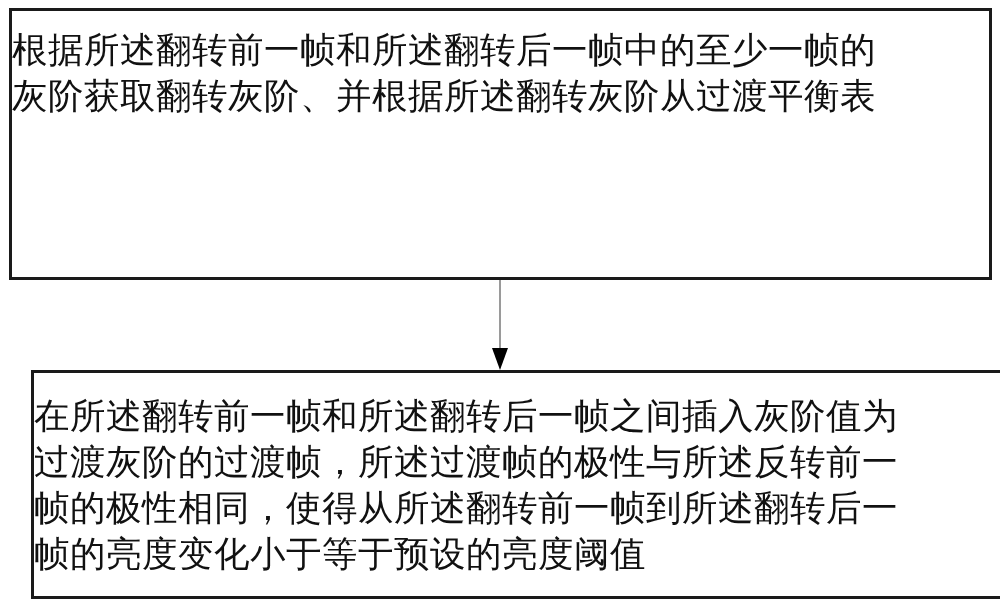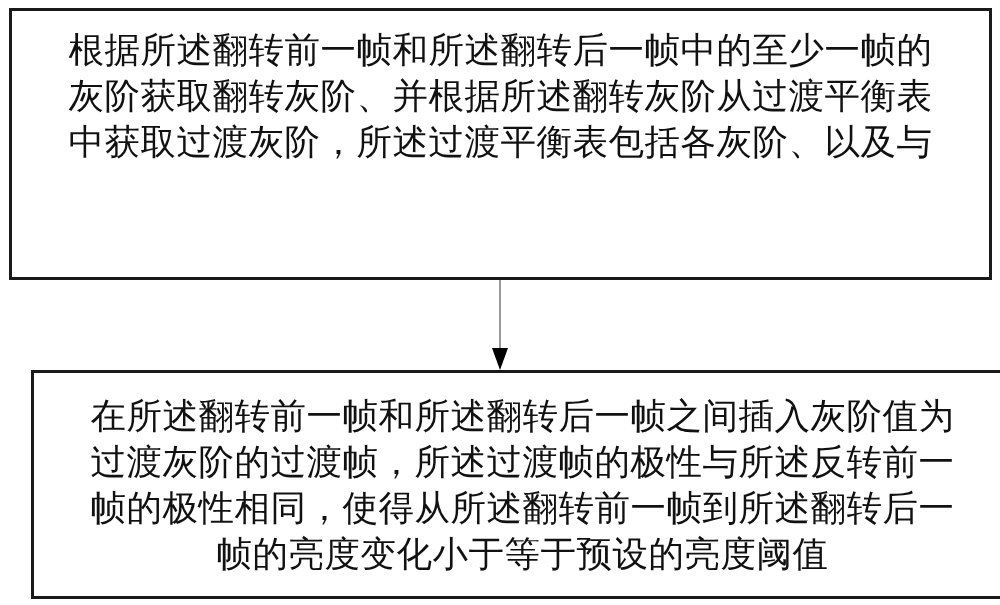--- a/index.html
+++ b/index.html
@@ -1,33 +1,32 @@
 <!DOCTYPE html>
 <html><head>
   <meta charset="utf-8">
   <style>
     html, body { margin: 0; padding: 0; background: #ffffff; }
     body { width: 1000px; height: 605px; position: relative; overflow: hidden;
            font-family: "DejaVu Serif", "Liberation Serif", serif; color: #111; }
     .box { position: absolute; border: 3px solid #1a1a1a; background: #fff; box-sizing: border-box;
-           display: flex; flex-direction: column; align-items: center; justify-content: flex-start; }
+           display: flex; flex-direction: column; align-items: flex-start; justify-content: flex-start; }
     .box .line { font-size: 35.5px; line-height: 46px; letter-spacing: 0.5px; white-space: nowrap; text-align: center; }
     #box1 { left: 9px; top: 8px; width: 983px; height: 272px; padding-top: 16px; }
     #box2 { left: 9px; top: 370px; width: 983px; height: 229px; padding-top: 20px; margin-left: 22px; }
     .arrow-line { position: absolute; left: 499px; top: 280px; width: 2px; height: 78px; background: #9a9a9a; }
     .arrow-head { position: absolute; left: 492px; top: 348px; width: 0; height: 0;
                   border-left: 8px solid transparent; border-right: 8px solid transparent; border-top: 22px solid #000; }
   </style>
 </head>
 <body>
 
 <div id="box1" class="box">
   <div class="line">根据所述翻转前一帧和所述翻转后一帧中的至少一帧的</div>
   <div class="line">灰阶获取翻转灰阶、并根据所述翻转灰阶从过渡平衡表</div>
-  <div class="line">中获取过渡灰阶，所述过渡平衡表包括各灰阶、以及与</div>
 </div>
 
 <div class="arrow-line"></div>
 <div class="arrow-head"></div>
 
 <div id="box2" class="box">
   <div class="line">在所述翻转前一帧和所述翻转后一帧之间插入灰阶值为</div>
   <div class="line">过渡灰阶的过渡帧，所述过渡帧的极性与所述反转前一</div>
   <div class="line">帧的极性相同，使得从所述翻转前一帧到所述翻转后一</div>
   <div class="line">帧的亮度变化小于等于预设的亮度阈值</div>

